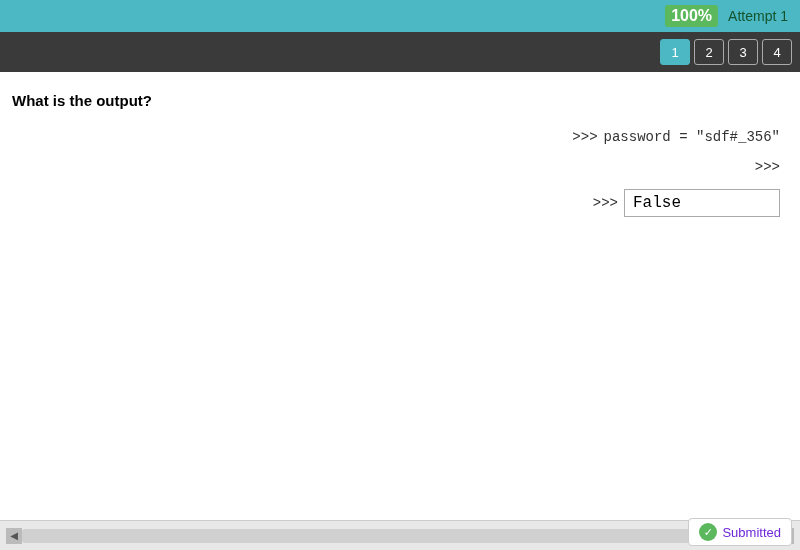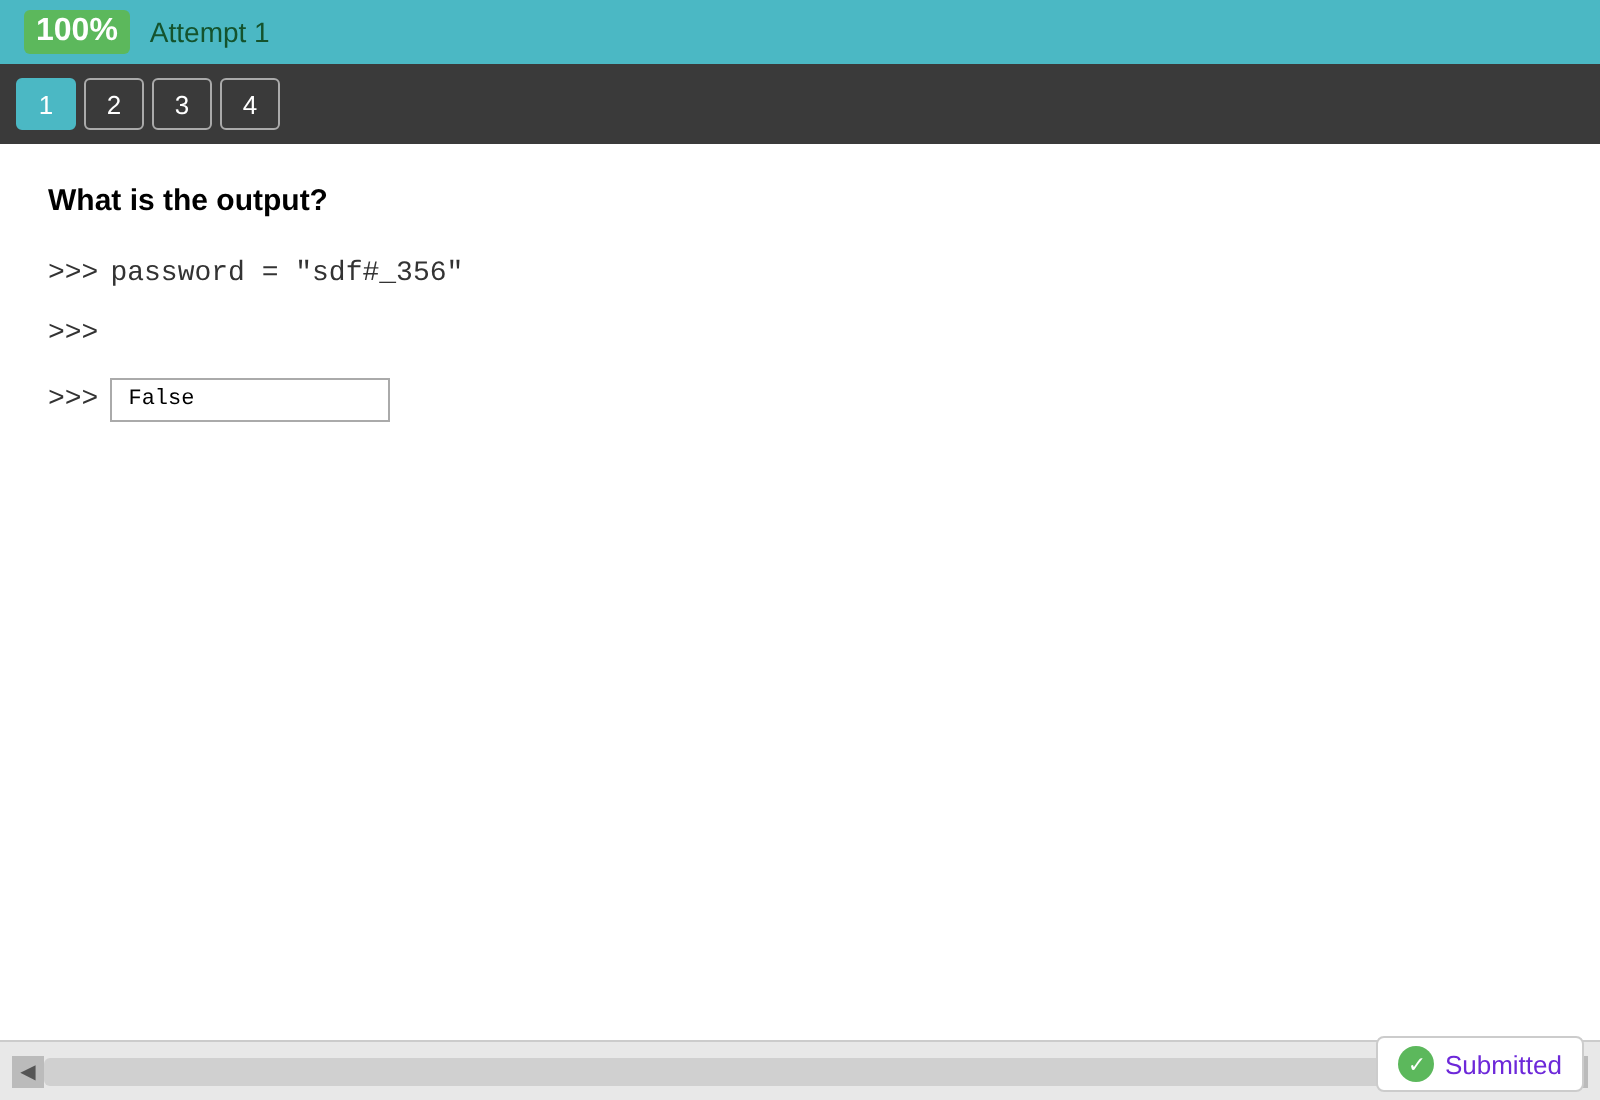--- a/index.html
+++ b/index.html
@@ -1,18 +1,19 @@
 <!DOCTYPE html>
 <html><head>
   <meta charset="utf-8">
   <style>
     * {
       margin: 0;
       padding: 0;
       box-sizing: border-box;
+      justify-content: flex-end;
     }
 
     body {
       width: 800px;
       height: 550px;
       font-family: Arial, sans-serif;
       background: #fff;
       overflow: hidden;
     }
 
@@ -65,21 +66,21 @@
     }
 
     .tab-item.active {
       background: #4bb8c4;
       border-color: #4bb8c4;
     }
 
     
     #main-content {
       background: #fff;
-      padding: 20px 20px 10px 24px;
+      padding: 20px 20px 10px 12px;
       height: calc(550px - 32px - 40px - 30px);
       overflow-y: auto;
     }
 
     #question-label {
       font-weight: bold;
       font-size: 15px;
       margin-bottom: 20px;
     }
 
@@ -102,22 +103,22 @@
     .code-text {
       font-family: 'Courier New', Courier, monospace;
       font-size: 14px;
       color: #333;
     }
 
     #answer-input {
       border: 1px solid #aaa;
       padding: 4px 8px;
       font-family: 'Courier New', Courier, monospace;
-      font-size: 11px;
-      width: 140px;
+      font-size: 16px;
+      width: 156px;
       outline: none;
     }
 
     
     #bottom-bar {
       height: 30px;
       background: #e8e8e8;
       border-top: 1px solid #ccc;
       position: absolute;
       bottom: 0;

